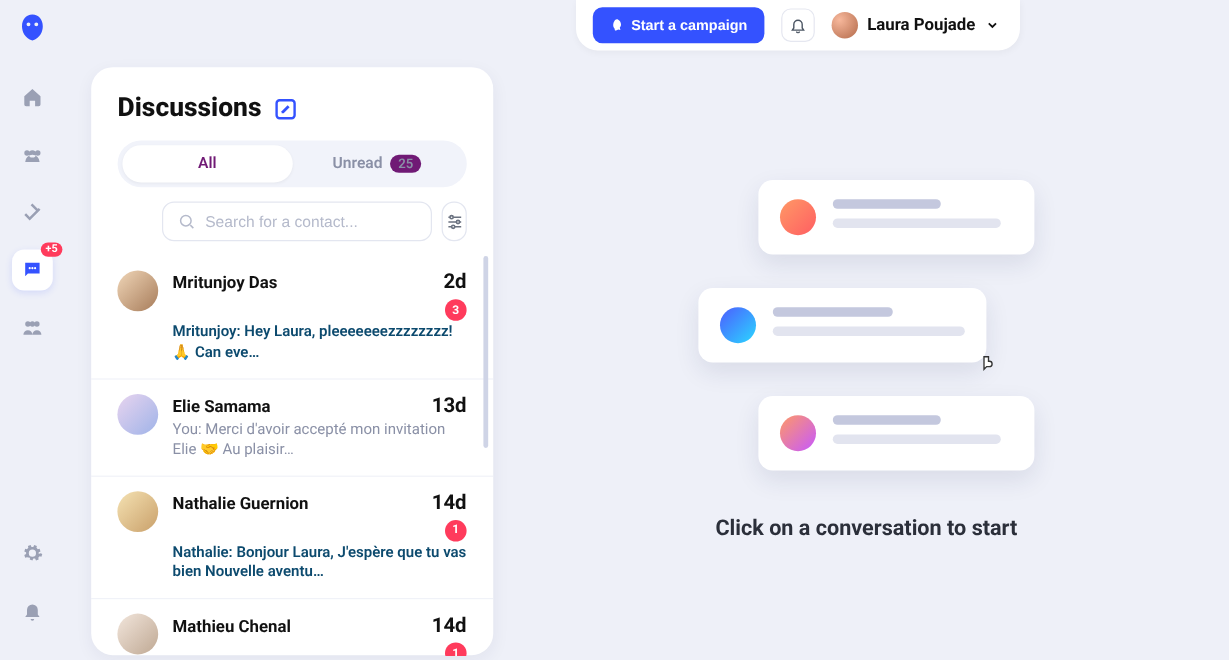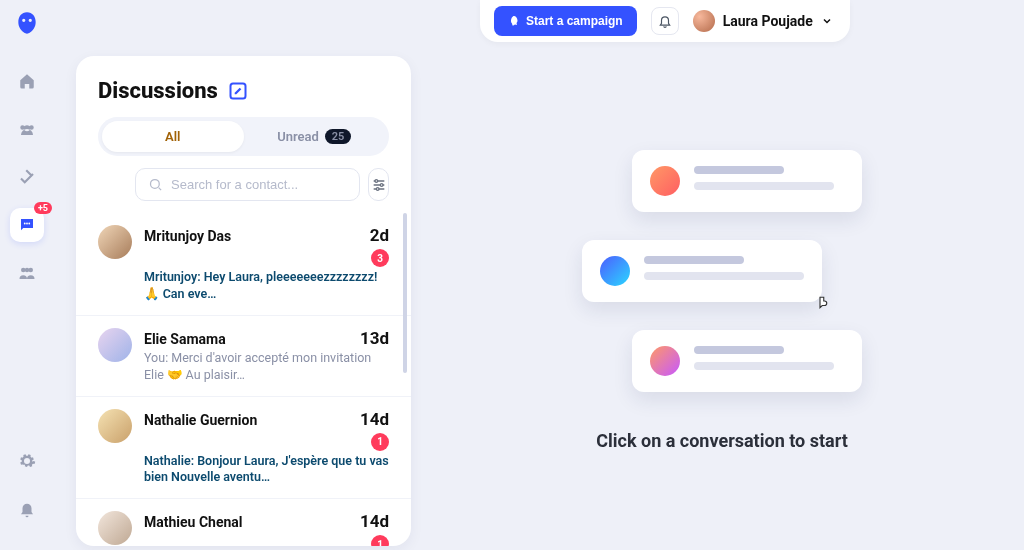--- a/index.html
+++ b/index.html
@@ -139,23 +139,23 @@
   border-radius: 18px;
   font-size: 13px;
   font-weight: 600;
   color: #8a90a6;
   cursor: pointer;
   display: flex;
   align-items: center;
   justify-content: center;
   gap: 6px;
 }
-.tab.active { background: #fff; color: #a16207; box-shadow: 0 1px 3px rgba(0,0,0,0.05); }
+.tab.active { background: #fff; color: #701a75; box-shadow: 0 1px 3px rgba(0,0,0,0.05); }
 .tab-count {
-  background: #0f172a; color: #8a90a6;
+  background: #701a75; color: #8a90a6;
   border-radius: 10px; padding: 1px 7px; font-size: 11px;
 }
 
 .search-row {
   display: flex; gap: 8px;
   padding: 0 22px 12px 22px;
   margin-left: 37px;
 }
 .search-box {
   flex: 1;

